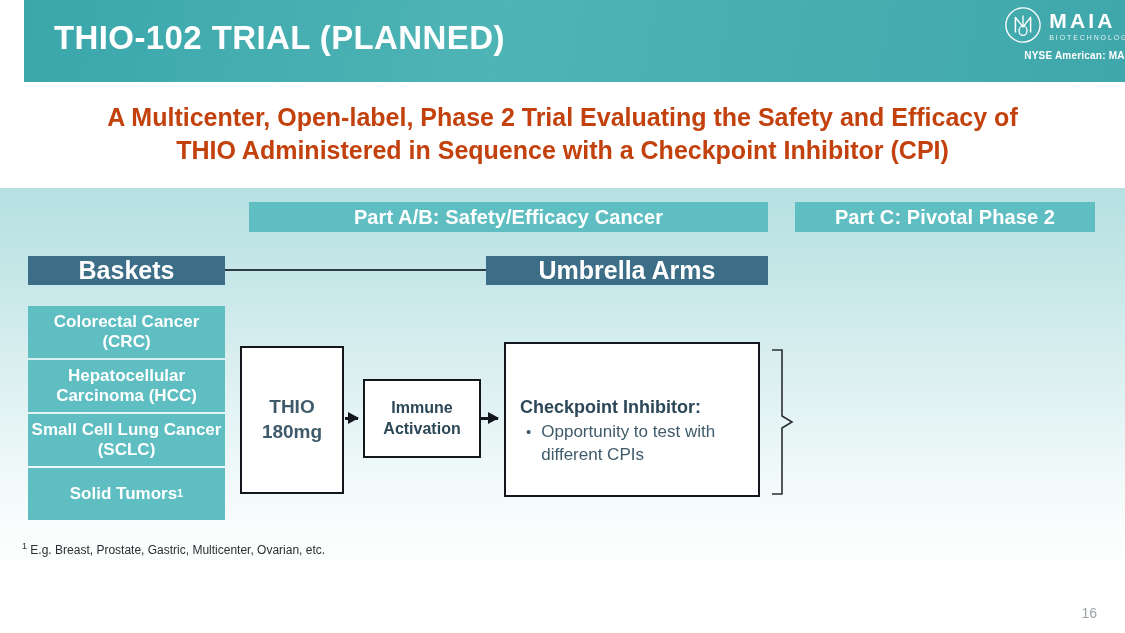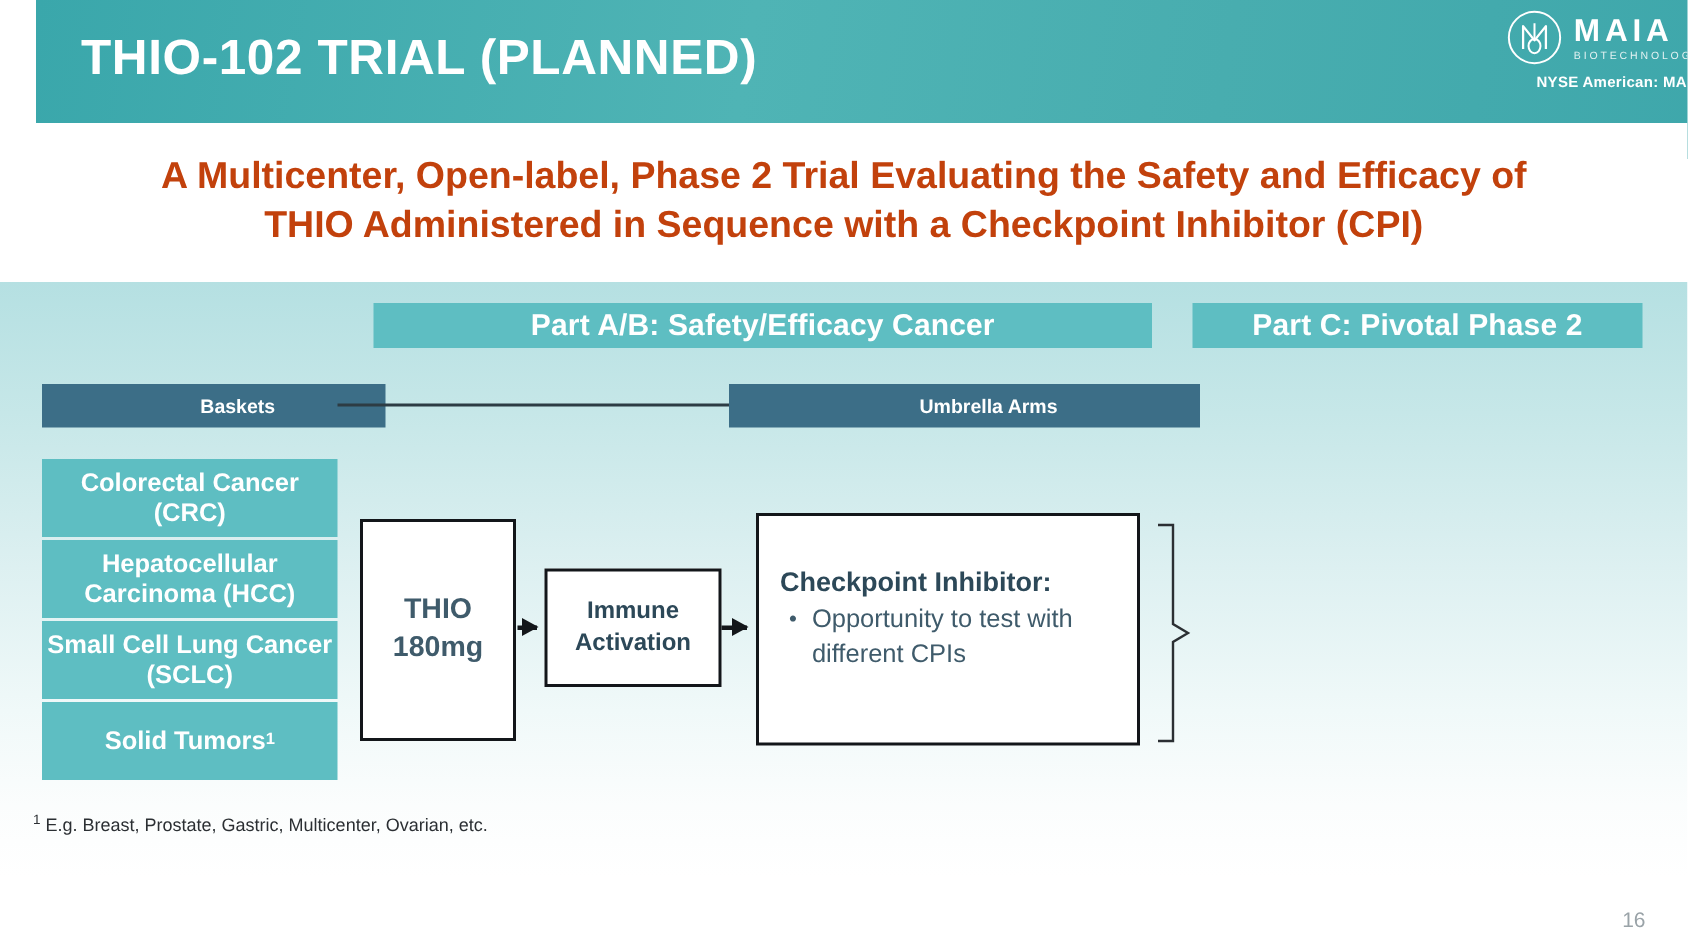--- a/index.html
+++ b/index.html
@@ -58,22 +58,22 @@
     background:#5ebec2;
     color:#ffffff;font-size:20px;font-weight:bold;
     display:flex;align-items:center;justify-content:center;
     letter-spacing:.1px;
   }
   .part-ab{left:249px;top:14px;width:519px;}
   .part-c{left:795px;top:14px;width:300px;}
 
   .hdr-bar{
     position:absolute;height:29px;background:#3c6e87;
-    color:#ffffff;font-size:13px;font-weight:bold;
-    display:flex;align-items:center;justify-content:center;padding-left:32px;
+    color:#ffffff;font-size:25px;font-weight:bold;
+    display:flex;align-items:center;justify-content:center;
   }
   .baskets-hdr{left:28px;top:68px;width:197px;}
   .umbrella-hdr{left:486px;top:68px;width:282px;}
   .hdr-connector{
     position:absolute;left:225px;top:81px;width:261px;height:2px;
     background:#2d3c44;
   }
 
   .basket{
     position:absolute;left:28px;width:197px;
@@ -98,21 +98,21 @@
     text-align:center;
   }
   .thio-box{left:240px;top:158px;width:104px;height:148px;}
   .thio-text{color:#3f5b6b;font-size:19px;font-weight:bold;line-height:1.3;}
 
   .immune-box{left:363px;top:191px;width:118px;height:79px;}
   .immune-text{color:#2c4858;font-size:16px;font-weight:bold;line-height:1.28;}
 
   .cpi-box{left:504px;top:154px;width:256px;height:155px;
     display:block;padding:0;}
-  .cpi-inner{padding:34px 14px 0 14px;text-align:left;}
+  .cpi-inner{padding:53px 14px 0 14px;text-align:left;}
   .cpi-title{color:#2c4858;font-size:18px;font-weight:bold;margin-bottom:3px;}
   .cpi-item{display:flex;align-items:flex-start;gap:10px;}
   .cpi-bullet{color:#3f5b6b;font-size:15px;line-height:1.45;padding-left:6px;}
   .cpi-body{color:#3f5b6b;font-size:17px;line-height:1.35;}
 
   .expand-box{left:812px;top:169px;width:265px;height:123px;}
   .expand-text{color:#15181c;font-size:17px;line-height:1.42;}
 
   
   .arrow{position:absolute;height:2.5px;background:#13161a;}

